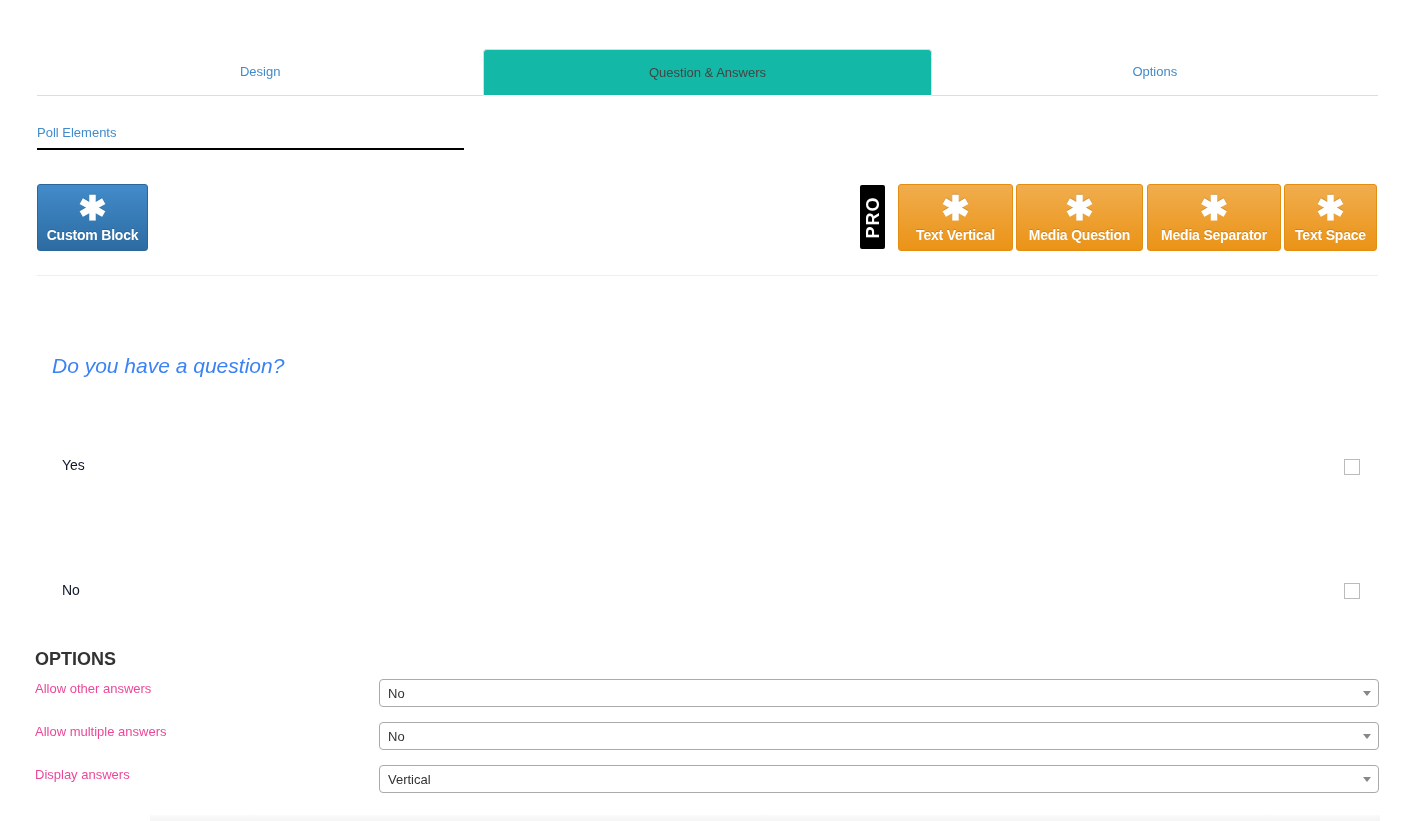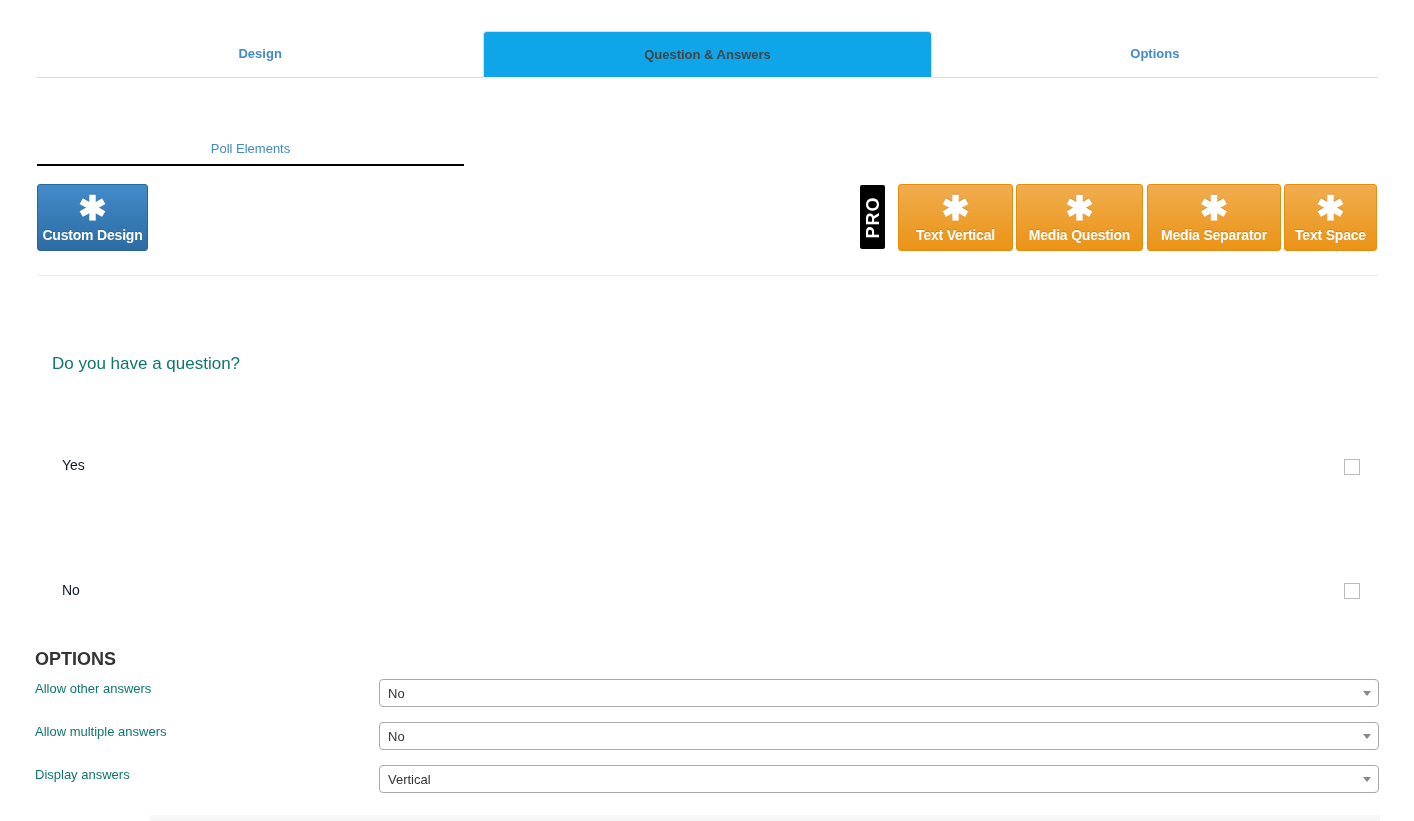--- a/index.html
+++ b/index.html
@@ -3,35 +3,35 @@
 <meta charset="utf-8">
 <style>
   * { box-sizing: border-box; }
   html, body { margin: 0; padding: 0; background: #ffffff; }
   body {
     width: 1414px; height: 821px; position: relative; overflow: hidden;
     font-family: "Liberation Sans", sans-serif; color: #333;
   }
   
   .tabs {
-    position: absolute; left: 37px; top: 31px; width: 1341px; height: 47px;
-    border-bottom: 1px solid #dddddd; display: flex; font-weight: bold;
+    position: absolute; left: 37px; top: 49px; width: 1341px; height: 47px;
+    border-bottom: 1px solid #dddddd; display: flex;
   }
   .tab {
     flex: 1; text-align: center; font-size: 13px; line-height: 46px;
     color: #428bca; cursor: pointer; height: 47px;
   }
   .tab.active {
-    background: #0ea5e9; color: #444; border: 1px solid #dddddd; border-bottom: 1px solid #fff;
+    background: #14b8a6; color: #444; border: 1px solid #dddddd; border-bottom: 1px solid #fff;
     border-radius: 4px 4px 0 0; margin-bottom: -1px;
   }
   
   .subtab {
-    position: absolute; left: 37px; top: 136px; width: 427px; height: 30px;
-    text-align: center; font-size: 13px; color: #428bca; line-height: 26px;
+    position: absolute; left: 37px; top: 120px; width: 427px; height: 30px;
+    text-align: left; font-size: 13px; color: #428bca; line-height: 26px;
     border-bottom: 2px solid #000; cursor: pointer;
   }
   
   .el-btn {
     position: absolute; top: 184px; height: 67px; border-radius: 3px;
     color: #fff; font-weight: bold; font-size: 14px; text-align: center;
     cursor: pointer; text-shadow: 0 -1px 0 rgba(0,0,0,0.15);
   }
   .el-btn .star { display: block; font-size: 34px; line-height: 30px; margin-top: 8px; height: 30px; }
   .el-btn .lbl { display: block; margin-top: 4px; line-height: 16px; letter-spacing: -0.2px; }
@@ -42,31 +42,31 @@
     background: linear-gradient(#f0ad4e, #eb9316); border: 1px solid #e38d13;
   }
   .pro-badge {
     position: absolute; left: 860px; top: 185px; width: 25px; height: 64px;
     background: #000; border-radius: 2px; color: #fff; font-weight: bold;
     font-size: 18px; display: flex; align-items: center; justify-content: center;
   }
   .pro-badge span { transform: rotate(-90deg); display: inline-block; letter-spacing: 1px; }
   .divider { position: absolute; left: 37px; top: 275px; width: 1341px; height: 1px; background: #eeeeee; }
   .question {
-    position: absolute; left: 52px; top: 354px; font-size: 17px; color: #0f766e;
+    position: absolute; left: 52px; top: 354px; font-size: 21px; color: #3b82f6; font-style: italic;
   }
   .answer-label { position: absolute; left: 62px; font-size: 14px; color: #0f172a; }
   .answer-check {
     position: absolute; left: 1344px; width: 16px; height: 16px;
     border: 1px solid #bbb; background: #fff; cursor: pointer;
   }
   .options-title {
     position: absolute; left: 35px; top: 649px; font-size: 18px; font-weight: bold; color: #333;
   }
-  .opt-label { position: absolute; left: 35px; font-size: 13px; color: #0f766e; }
+  .opt-label { position: absolute; left: 35px; font-size: 13px; color: #ec4899; }
   .opt-select {
     position: absolute; left: 379px; width: 1000px; height: 28px;
     border: 1px solid #aaa; border-radius: 4px; background: #fff;
     font-size: 13px; color: #333; line-height: 28px; padding-left: 8px; cursor: pointer;
   }
   .opt-select .caret {
     position: absolute; right: 7px; top: 11px; width: 0; height: 0;
     border-left: 4px solid transparent; border-right: 4px solid transparent;
     border-top: 5px solid #888;
   }
@@ -81,21 +81,21 @@
 <div class="tabs">
   <div class="tab">Design</div>
   <div class="tab active">Question &amp; Answers</div>
   <div class="tab">Options</div>
 </div>
 
 <div class="subtab">Poll Elements</div>
 
 <div class="el-btn blue" style="left:37px; width:111px;">
   <span class="star">✱</span>
-  <span class="lbl">Custom Design</span>
+  <span class="lbl">Custom Block</span>
 </div>
 
 <div class="pro-badge">
     <span>PRO</span>
   </div>
 
 <div class="el-btn orange" style="left:898px; width:115px;">
   <span class="star">✱</span>
   <span class="lbl">Text Vertical</span>
 </div>

